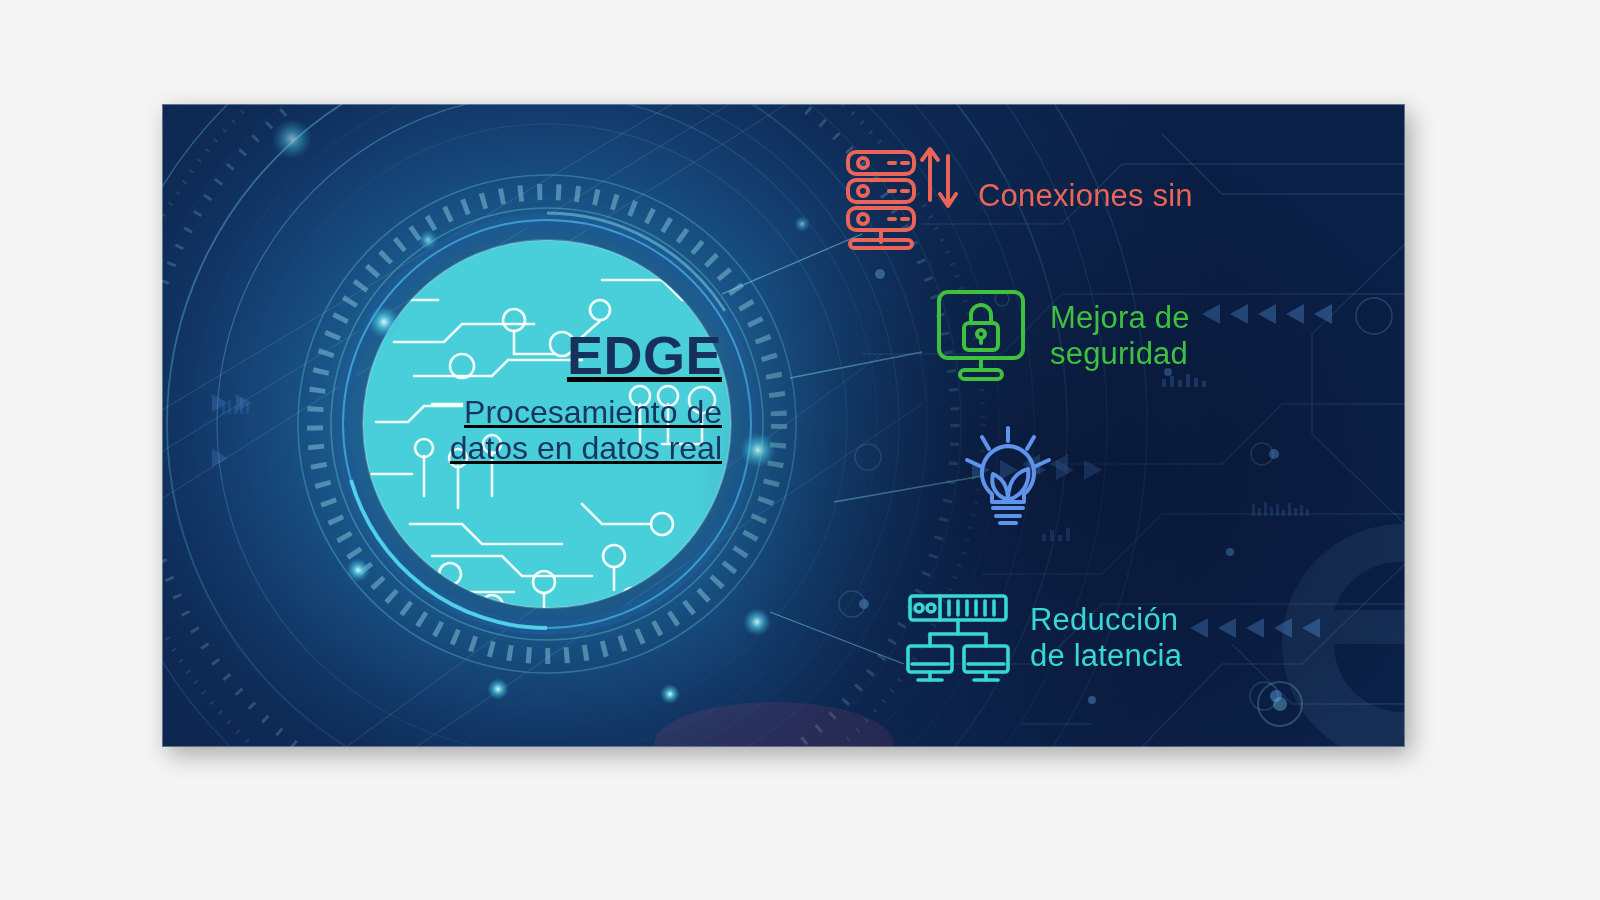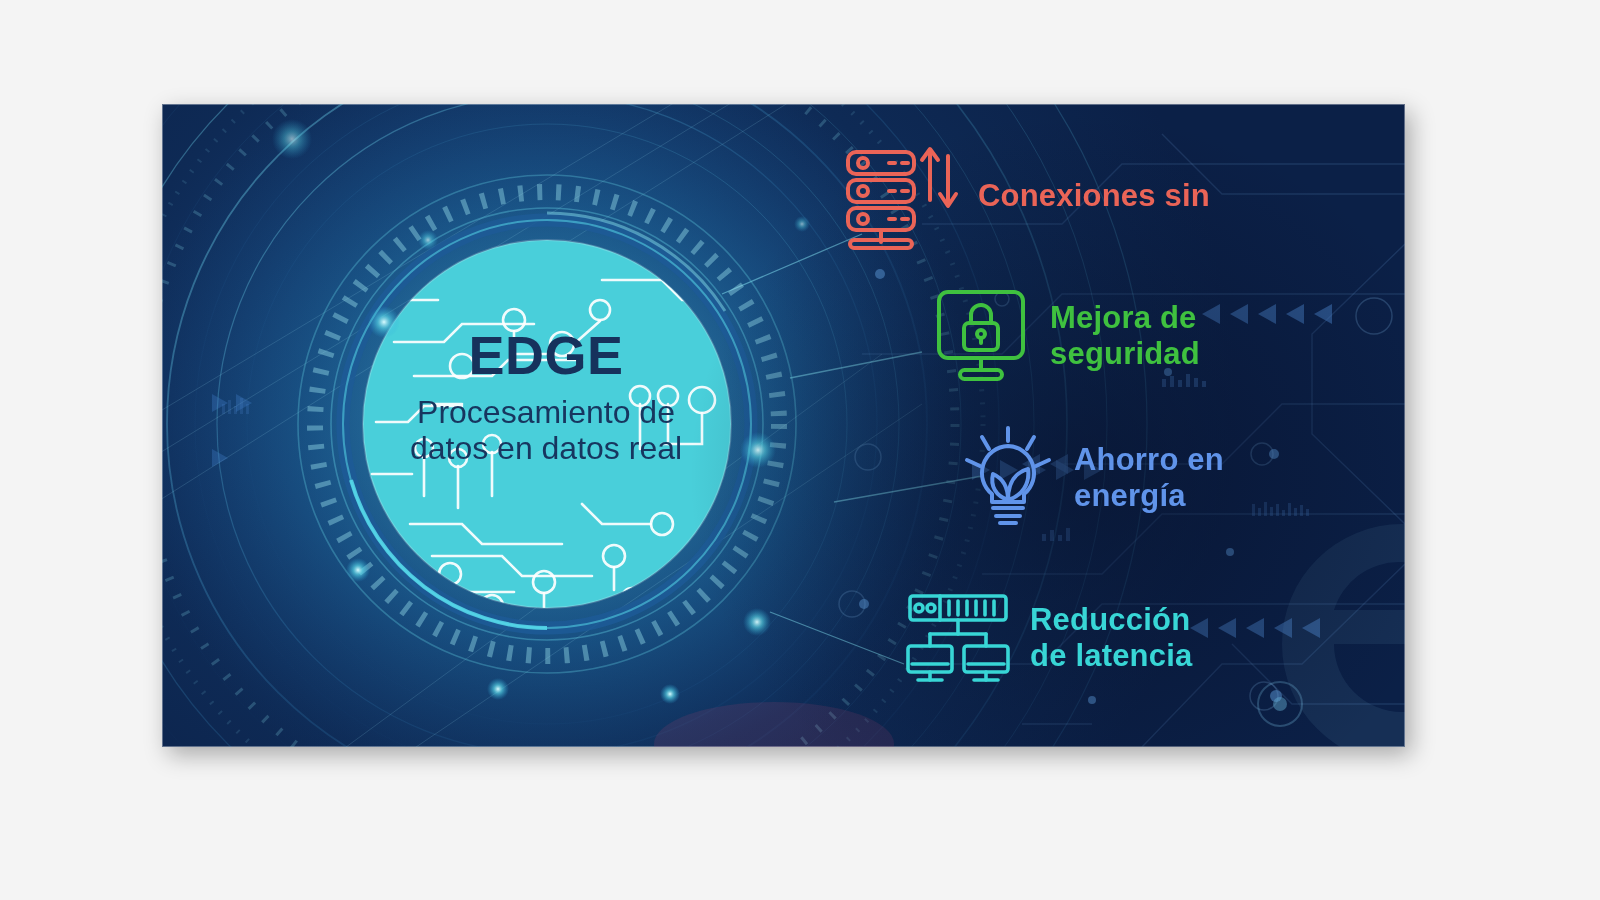--- a/index.html
+++ b/index.html
@@ -33,23 +33,24 @@
     pointer-events:none;
   }
   .layer { position:absolute; inset:0; }
   svg.layer { display:block; }
 
   
   #core-text {
     position: absolute;
     left: 208px; top: 225px;
     width: 352px;
-    text-align: center;
+    text-align: right;
     z-index: 8;
     pointer-events: none;
+    text-decoration: underline;
   }
   .core-line {
     color: #16325c;
     font-weight: 800;
     letter-spacing: 0.5px;
     line-height: 0.98;
   }
   #core-l1 { font-size: 54px; }
   #core-l2 { font-size: 54px; margin-top: 2px; }
   #core-sub1, #core-sub2 {
@@ -63,21 +64,21 @@
   
   .feature {
     position: absolute;
     display: flex;
     align-items: center;
     gap: 18px;
     z-index: 9;
   }
   .feature .ficon { flex: 0 0 auto; display:block; }
   .feature .flabel {
-    font-weight: 700;
+    font-weight: 400;
     font-size: 31px;
     line-height: 1.16;
     letter-spacing: 0.2px;
     white-space: nowrap;
   }
   #feature-0 { left: 680px; top: 38px; }
   #feature-1 { left: 772px; top: 182px; }
   #feature-2 { left: 798px; top: 320px; }
   #feature-3 { left: 742px; top: 488px; justify-content: center; }
 </style>
@@ -411,24 +412,20 @@
 
         <path d="M48 22 a27 27 0 0 0 -16 48 v8 h32 v-8 a27 27 0 0 0 -16 -48 z"></path>
 
         <line x1="33" y1="84" x2="63" y2="84"></line>
         <line x1="36" y1="92" x2="60" y2="92"></line>
         <path d="M40 99 h16"></path>
 
         <path d="M48 76 C48 62 42 54 33 50 C30 62 36 72 48 76 z"></path>
         <path d="M48 76 C48 58 56 48 68 45 C70 60 62 72 48 76 z"></path>
       </svg>
-      <div class="flabel" style="color: rgb(96, 148, 234);">
-        <div>Ahorro en</div>
-        <div>energía</div>
-      </div>
     </div>
 
     <div class="feature" id="feature-3">
       <svg class="ficon" width="108" height="92" viewBox="0 0 108 92" fill="none" stroke="#38d6d6" stroke-width="3.6" stroke-linecap="round" stroke-linejoin="round">
 
         <rect x="6" y="4" width="96" height="24" rx="3"></rect>
         <line x1="36" y1="4" x2="36" y2="28"></line>
         <circle cx="15" cy="16" r="4"></circle>
         <circle cx="27" cy="16" r="4"></circle>
         <line x1="45" y1="9" x2="45" y2="23"></line>

